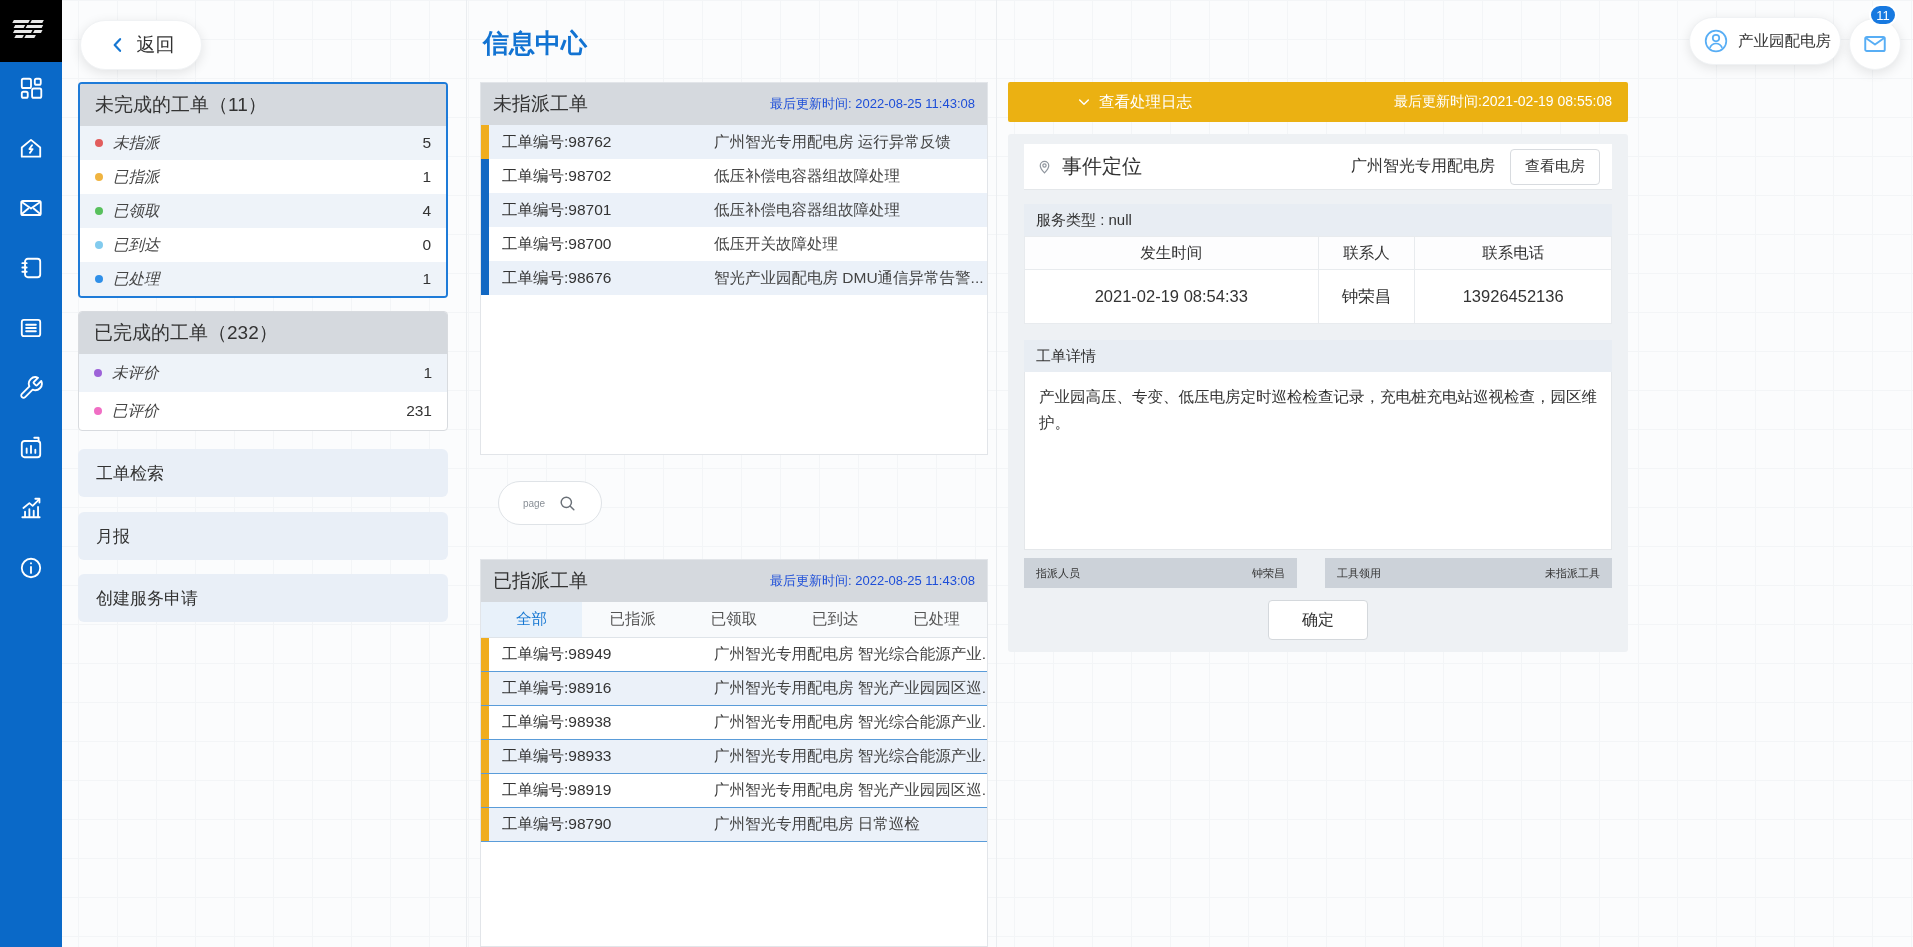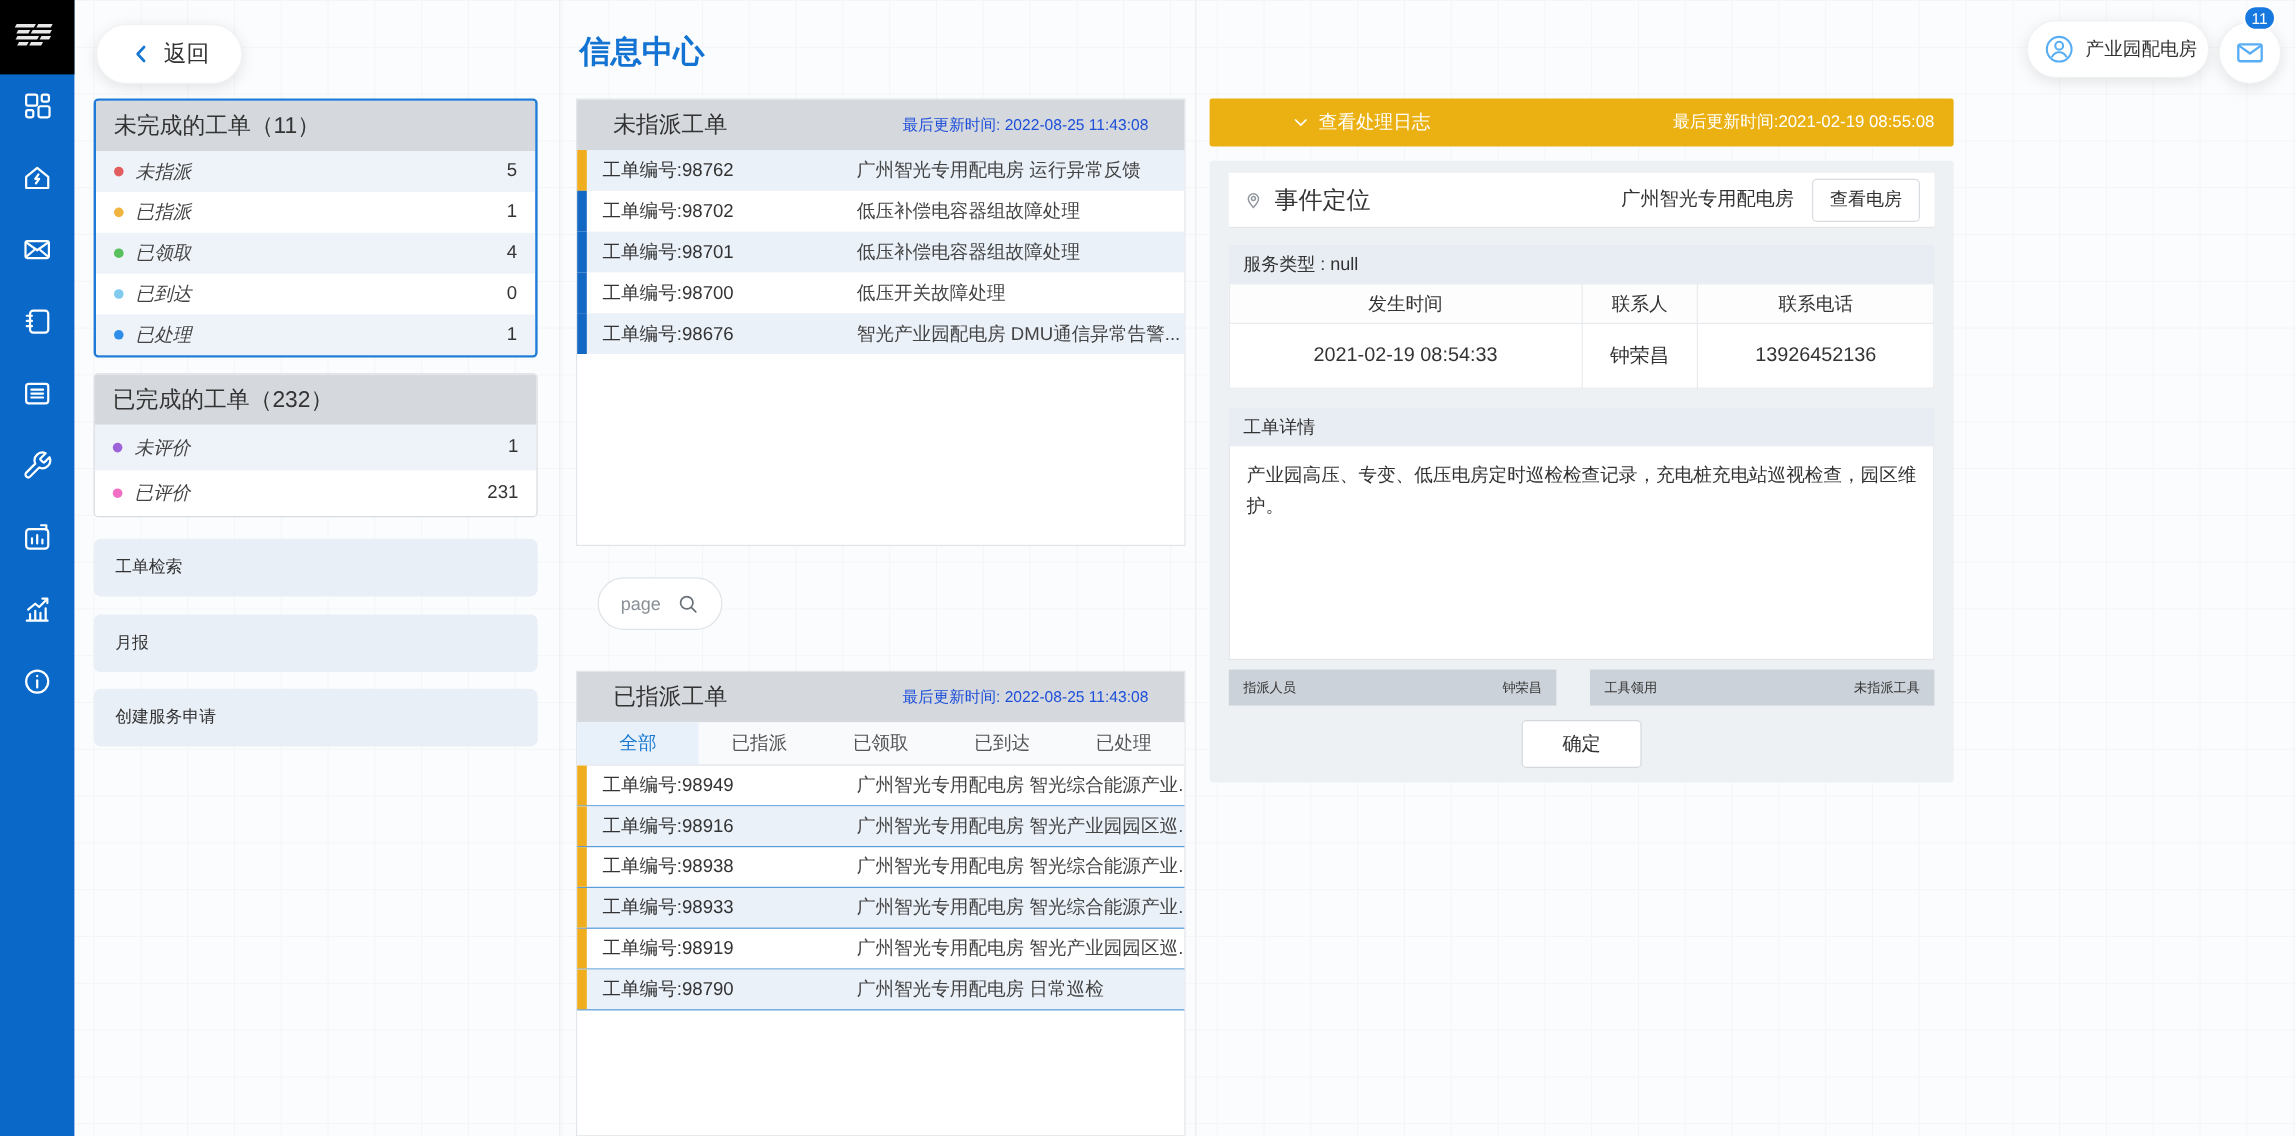--- a/index.html
+++ b/index.html
@@ -30,44 +30,44 @@
   .side-panel.plain{left:78px;top:311px;width:370px;border:1px solid #d8dbdf;}
   .sp-header{height:42px;background:#d5d9de;display:flex;align-items:center;padding:0 15px;font-size:19px;color:#333;}
   .sp-row{display:flex;align-items:center;height:34px;font-size:15.5px;cursor:pointer;}
   .side-panel.plain .sp-row{height:38px;}
   .sp-row:nth-child(even){background:#eef3f9;}
   .dot{width:8px;height:8px;border-radius:50%;margin:0 10px 0 15px;flex:none;}
   .sp-label{flex:1;color:#444;font-style:italic;}
   .sp-count{padding-right:15px;color:#333;}
 
   .action-btn{position:absolute;left:78px;width:370px;height:48px;background:#e9eff7;border-radius:6px;
-    display:flex;align-items:center;padding-left:18px;font-size:14px;color:#333;cursor:pointer;}
+    display:flex;align-items:center;padding-left:18px;font-size:17px;color:#333;cursor:pointer;}
 
   
   .page-title{position:absolute;left:483px;top:26px;font-size:26px;font-weight:bold;color:#1273d2;}
   .mid-panel{position:absolute;left:480px;width:508px;background:#fff;border:1px solid #e2e5e9;}
   .mid-panel.unassigned{top:82px;height:373px;}
   .mid-panel.assigned{top:559px;height:388px;}
-  .mp-header{height:42px;background:#d5d9de;display:flex;align-items:center;justify-content:space-between;padding:0 30px;gap:44px;}
+  .mp-header{height:42px;background:#d5d9de;display:flex;align-items:center;justify-content:space-between;padding:0 12px;gap:44px;}
   .mp-title{font-size:19px;color:#333;}
   .mp-updated{font-size:13px;color:#1d4ed8;}
   .wo-row{display:flex;align-items:center;height:34px;font-size:15.5px;cursor:pointer;}
   .mid-panel.unassigned .wo-row:nth-of-type(even){background:#ebf1f9;}
   .bar{width:8px;height:100%;flex:none;}
   .wo-id{width:225px;padding-left:13px;color:#333;white-space:nowrap;}
   .wo-desc{flex:1;color:#444;white-space:nowrap;overflow:hidden;padding-right:10px;}
   .tabs{height:36px;display:flex;background:#f8fafc;border-bottom:1px solid #dfe4e9;}
   .tab{flex:1;display:flex;align-items:center;justify-content:center;font-size:15.5px;color:#555;cursor:pointer;}
   .tab.active{background:#e8f1fa;color:#1677d2;}
   .mid-panel.assigned .wo-row{border-bottom:1px solid #5a9cd9;}
   .mid-panel.assigned .wo-row:nth-of-type(even){background:#ebf1f9;}
 
   .page-pill{position:absolute;left:498px;top:481px;width:104px;height:44px;border:1px solid #dfe3e7;border-radius:22px;
     background:#fff;display:flex;align-items:center;justify-content:center;gap:13px;cursor:pointer;}
-  .page-pill span{font-size:15px;color:#8a9097;}
+  .page-pill span{font-size:10px;color:#8a9097;}
   .page-pill svg{width:19px;height:19px;stroke:#6a7077;fill:none;stroke-width:1.8;stroke-linecap:round;}
 
   
   .banner{position:absolute;left:1008px;top:82px;width:620px;height:40px;background:#ebb112;border-radius:2px;
     display:flex;align-items:center;padding:0 16px;color:#fff;}
   .banner-title{font-size:16.5px;}
   .banner-log{margin-left:52px;display:flex;align-items:center;gap:7px;font-size:15.5px;cursor:pointer;}
   .banner-log svg{width:16px;height:16px;stroke:#fff;fill:none;stroke-width:2.2;stroke-linecap:round;stroke-linejoin:round;}
   .banner-updated{margin-left:auto;font-size:14px;}
 

